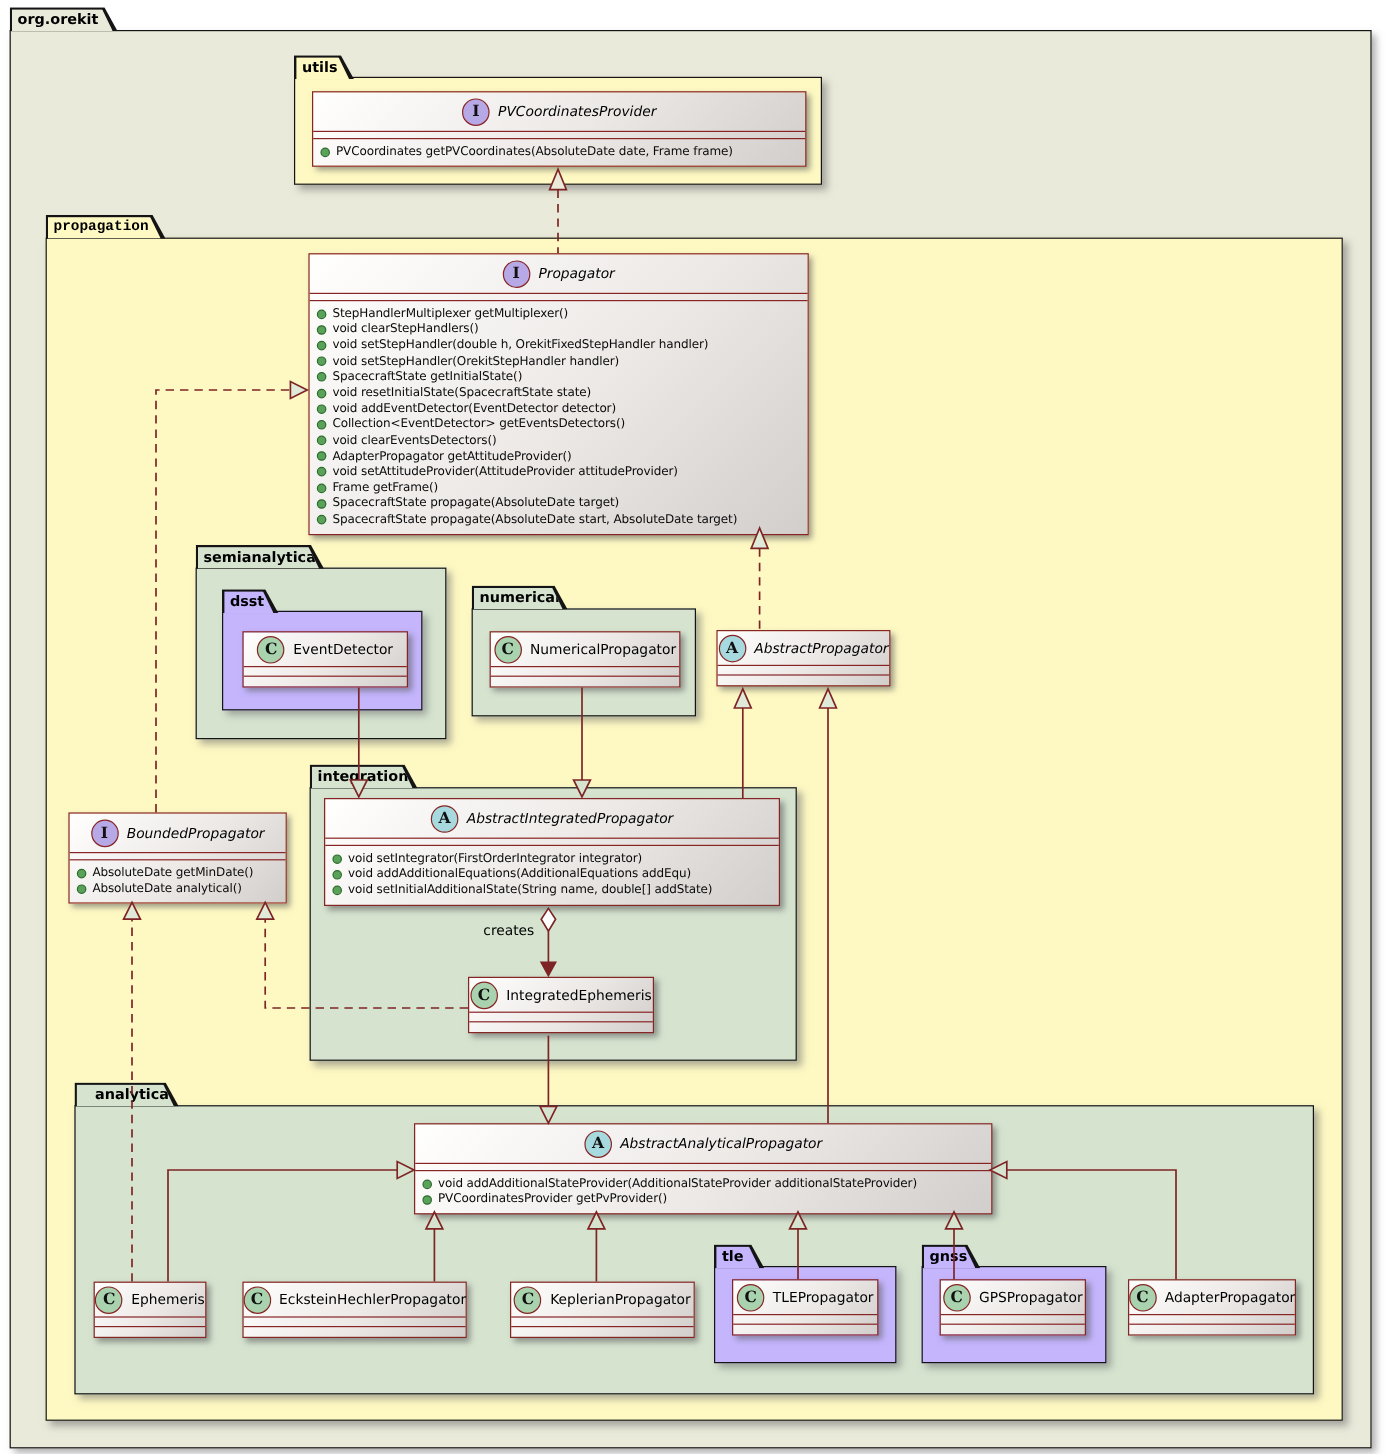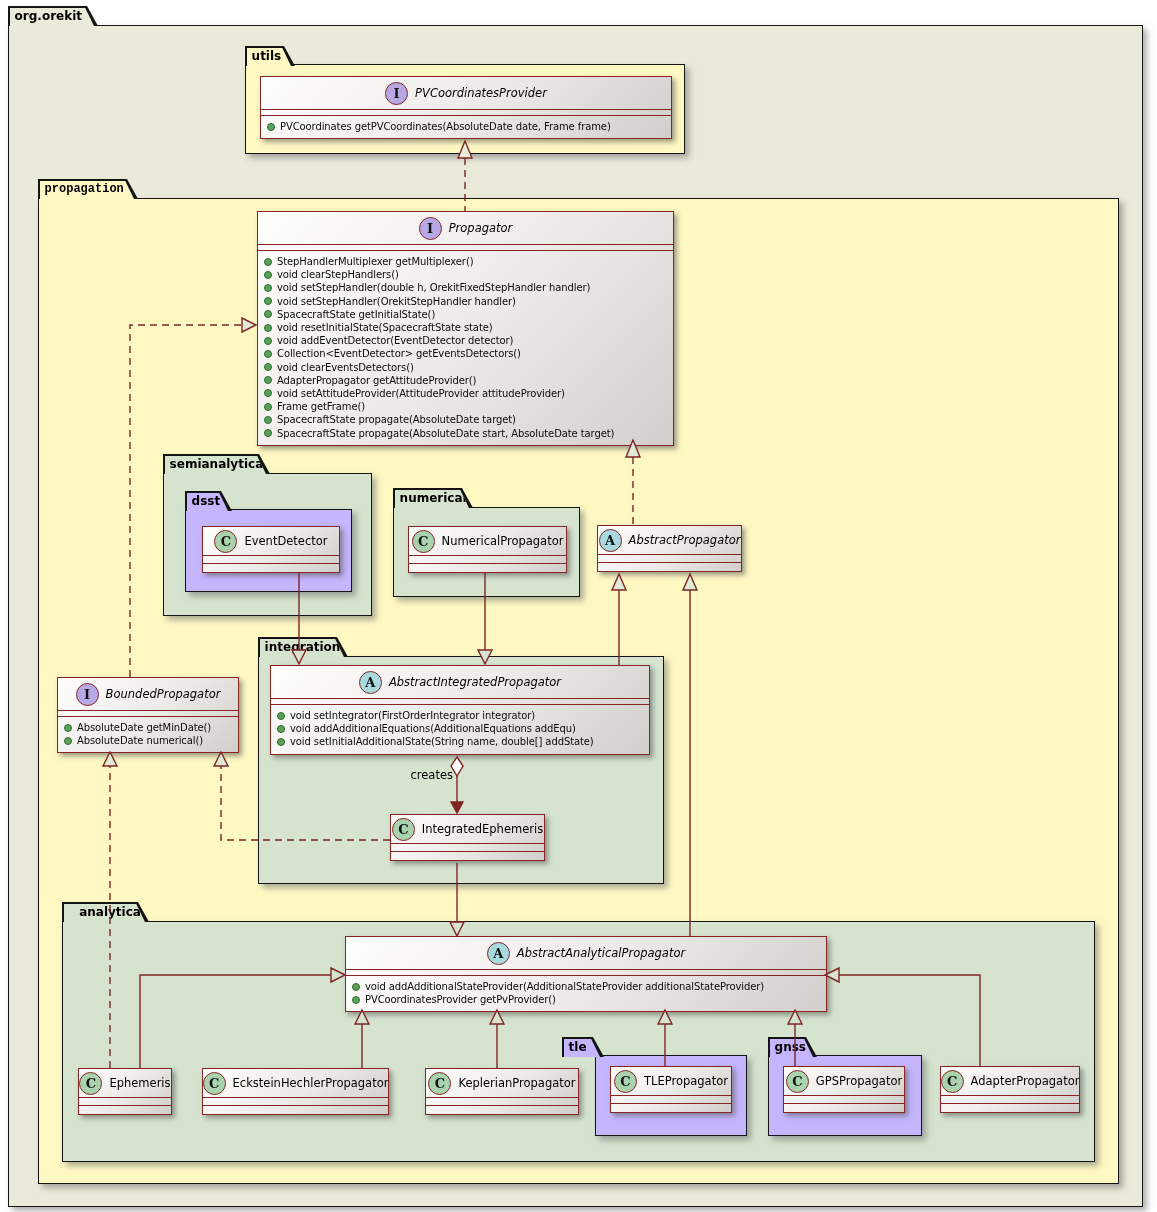--- a/index.html
+++ b/index.html
@@ -79,21 +79,21 @@
     </div>
   <div class="pkg-tab" style="left:393px;top:488px;width:80px;">
     <div class="pkg-tab-fill fill-green2"><span>numerical</span></div>
     </div>
   <div class="pkg-tab" style="left:258px;top:637px;width:90px;">
     <div class="pkg-tab-fill fill-green2"><span>integration</span></div>
     </div>
   <div class="pkg-tab" style="left:62px;top:902px;width:87px;text-align:right;">
     <div class="pkg-tab-fill fill-green2"><span>analytical</span></div>
     </div>
-  <div class="pkg-tab" style="left:562px;top:1037px;width:42px;">
+  <div class="pkg-tab" style="left:595px;top:1037px;width:42px;">
     <div class="pkg-tab-fill fill-gray"><span>tle</span></div>
     </div>
   <div class="pkg-tab" style="left:768px;top:1037px;width:49px;">
     <div class="pkg-tab-fill fill-gray"><span>gnss</span></div>
     </div>
 
   <div class="cbox" style="left:260px;top:76px;width:410px;">
     <div class="ctitle">
       <span class="badge i">I</span>
       <span class="cname it">PVCoordinatesProvider</span>
@@ -228,21 +228,21 @@
       <span class="cname it">BoundedPropagator</span>
     </div>
     <div class="fields-sep"></div>
     <div class="methods">
         <div class="method-row">
           <span class="vis-dot"></span>
           <span class="method-text">AbsoluteDate getMinDate()</span>
         </div>
         <div class="method-row">
           <span class="vis-dot"></span>
-          <span class="method-text">AbsoluteDate numerical()</span>
+          <span class="method-text">AbsoluteDate analytical()</span>
         </div>
       </div>
   </div>
 
   <div class="cbox simple" style="left:390px;top:814px;width:153px;">
     <div class="ctitle">
       <span class="badge c">C</span>
       <span class="cname">IntegratedEphemeris</span>
     </div>
     <div class="fields-sep"></div>
@@ -405,15 +405,15 @@
         <polygon points="795,1010 788,1024 802,1024" fill="#d5e3cf"></polygon>
       </g>
       
       <g>
         <path d="M980,1066 L980,975 L839,975"></path>
         <polygon points="825,975 839,968 839,982" fill="#d5e3cf"></polygon>
       </g>
     </g>
   </svg>
 
-  <div class="edge-label" style="left:395px;top:768px;width:58px;text-align:right;">creates</div>
+  <div class="edge-label" style="left:395px;top:768px;width:58px;text-align:center;">creates</div>
 
 </div>
 
 </body></html>

